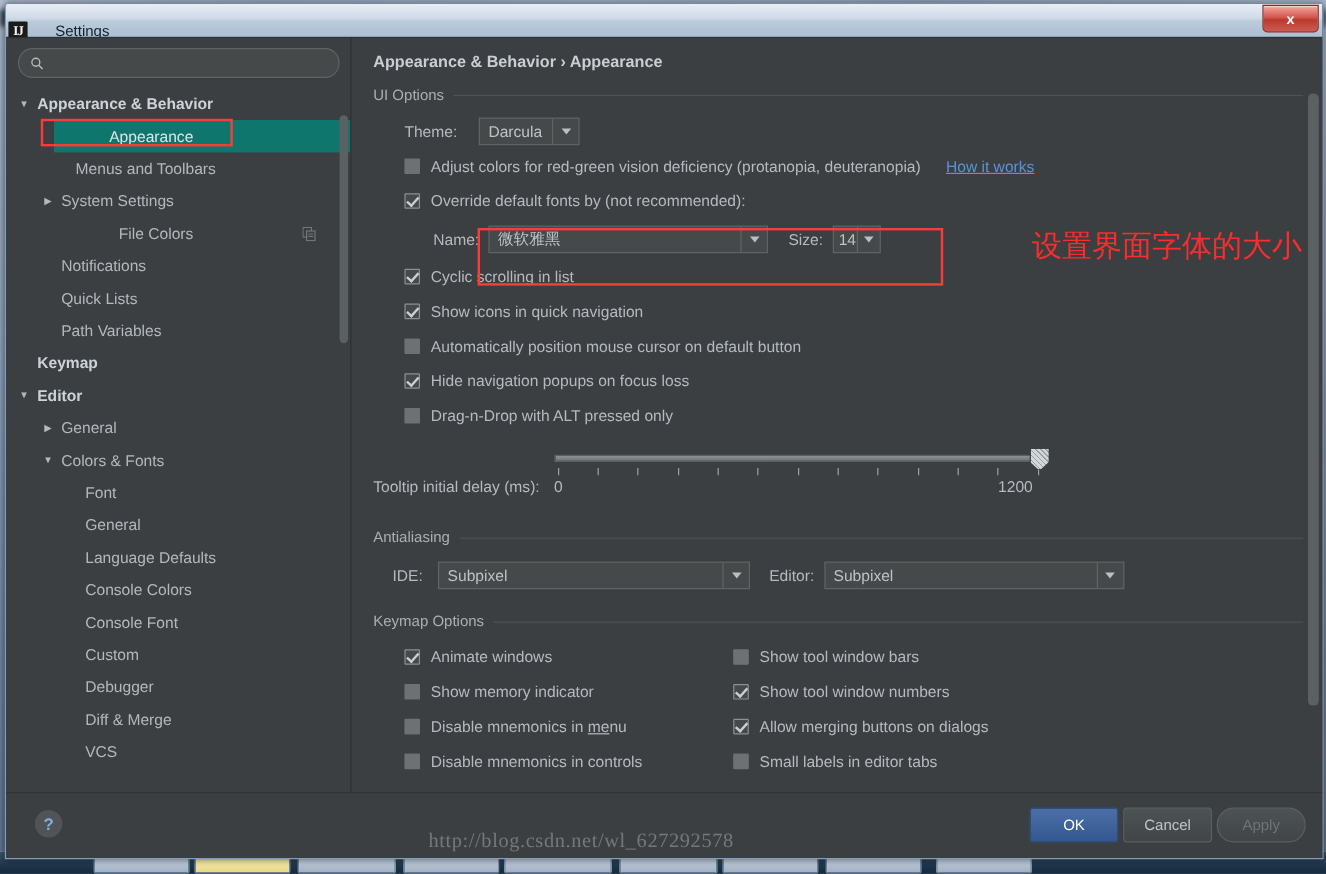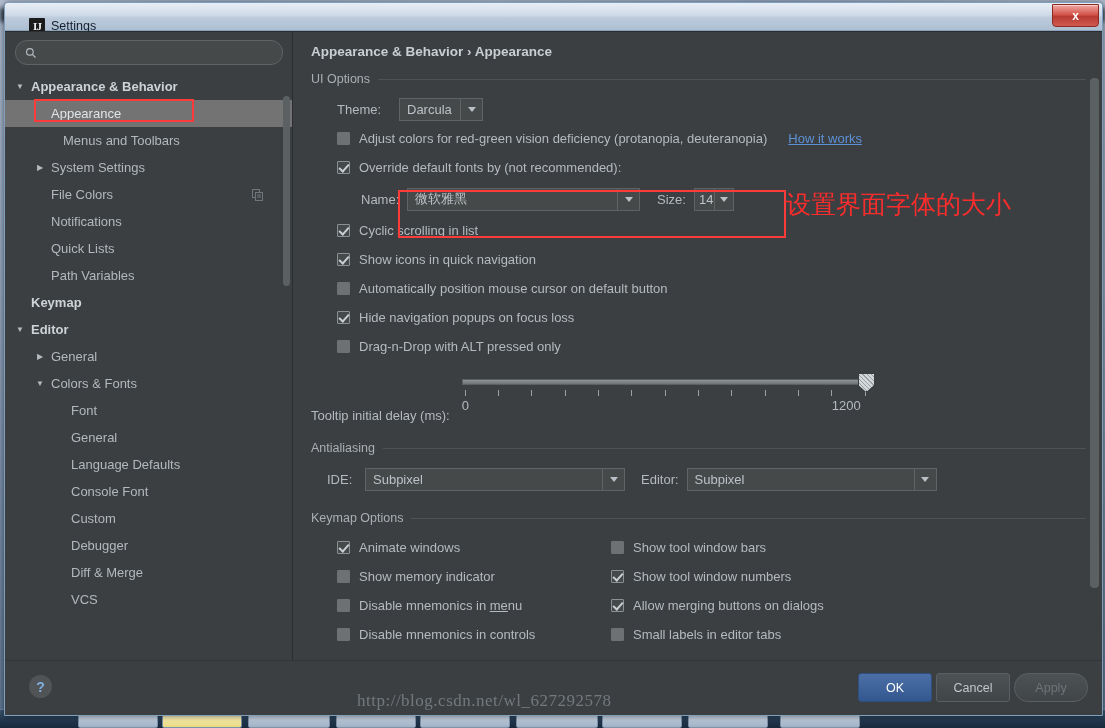--- a/index.html
+++ b/index.html
@@ -50,21 +50,21 @@
     box-shadow: 0 0 6px rgba(0,0,0,.55);
     overflow: hidden;
     background: #3c3f41;
   }
   #titlebar {
     position: relative;
     height: 27px;
     background: linear-gradient(180deg,#e8eef6 0%,#cfdae8 45%,#bccadb 55%,#aebfd2 100%);
     border-bottom: 1px solid #8aa2bb;
   }
-  #titlebar .tb-left { display:flex; align-items:center; height:45px; padding-left:24px; gap:6px; }
+  #titlebar .tb-left { display:flex; align-items:center; height:45px; padding-left:2px; gap:23px; }
   #app-icon {
     width: 16px; height: 16px;
     background: #1b1b1b;
     color: #f2f2f2;
     font: bold 11px "Liberation Serif", serif;
     display:flex; align-items:center; justify-content:center;
     letter-spacing:-1px;
     border-radius:1px;
   }
   #win-title { font-size: 12.5px; color:#14202c; font-family:"Liberation Sans",sans-serif; }
@@ -109,21 +109,21 @@
 
   #tree { flex:1; overflow:hidden; position:relative; padding-top:2px; }
   .tree-row {
     position:relative;
     height: 27px; display:flex; align-items:center;
     font-size:13px; color:#b2b8bd;
     font-family:"Liberation Sans",sans-serif;
     white-space:nowrap;
   }
   .tree-row.bold { color:#cdd3d8; font-weight:bold; }
-  .tree-row.selected { background:#737373; color:#dfe4e8; }
+  .tree-row.selected { background:#0f766e; color:#dfe4e8;margin-left:40px; }
   .arrow {
     width: 14px; text-align:center; font-size:8px; color:#b4b9bd; flex:0 0 14px;
   }
   .arrow.empty { visibility:hidden; }
   .copy-ic { position:absolute; right:28px; top:8px; opacity:.65; }
 
   #tree-scroll {
     position:absolute; right:2px; top:2px; width:7px; height:450px;
   }
   #tree-scroll .thumb {
@@ -178,21 +178,21 @@
   .cbox.checked:after {
     content:""; position:absolute; left:3px; top:0px;
     width:4px; height:8px; border:solid #c9cfd4;
     border-width:0 2px 2px 0; transform:rotate(42deg);
   }
   .cb-text { font-size:13px; color:#b4bac0; }
   .link { color:#5c91d8; font-size:13px; margin-left:12px; }
   .mnem { text-decoration: underline; }
 
   
-  #slider-row { display:flex; align-items:flex-end; margin-top:12px; }
+  #slider-row { display:flex; align-items:center; margin-top:12px; }
   #slider-area { position:relative; width:408px; height:50px; margin-left:12px; }
   #track {
     position:absolute; left:0; top:6px; width:400px; height:6px;
     background:linear-gradient(180deg,#8d9295,#6f7477);
     border:1px solid #5b6063; box-sizing:border-box;
   }
   .tick { position:absolute; top:17px; width:1px; height:6px; background:#9aa0a4; }
   #knob {
     position:absolute; left:396px; top:0px; width:15px; height:17px;
     background: repeating-linear-gradient(45deg,#d2d7da 0 2px,#9aa0a4 2px 3px);
@@ -234,21 +234,21 @@
     border:1px solid #2f4f81; color:#ffffff; font-weight:normal;
   }
   .dlg-btn.disabled { color:#6f7478;border-radius:14px; }
 
   
   .anno-box {
     position:absolute; border:2px solid #fd3b3b; box-sizing:border-box;
     pointer-events:none;
   }
   #anno-text {
-    position:absolute; left:786px; top:192px;
+    position:absolute; left:860px; top:192px;
     color:#fb2c2c; font-size:25px; line-height:1;
     font-family:"DejaVu Sans", sans-serif;
     white-space:nowrap;
   }
   #watermark {
     position:absolute; left:352px; bottom:6px;
     color:#7c8287; font-size:17px; letter-spacing:.5px;
     font-family:"Liberation Serif", serif;
     opacity:.85;
   }
@@ -307,21 +307,21 @@
               <span style="margin-left: 4px;">Appearance</span>
             </div>
             <div class="tree-row" style="padding-left: 40px;">
               <span class="arrow empty">▼</span>
               <span style="margin-left: 4px;">Menus and Toolbars</span>
             </div>
             <div class="tree-row" style="padding-left: 28px;">
               <span class="arrow">▶</span>
               <span style="margin-left: 4px;">System Settings</span>
             </div>
-            <div class="tree-row" style="padding-left: 28px;">
+            <div class="tree-row" style="padding-left: 28px; margin-left: 48px;">
               <span class="arrow empty">▼</span>
               <span style="margin-left: 4px;">File Colors</span>
               <svg class="copy-ic" width="12" height="12" viewBox="0 0 12 12">
                 <rect x="0.5" y="0.5" width="7" height="8" fill="none" stroke="#8d9398"></rect>
                 <rect x="3.5" y="3.5" width="7" height="8" fill="#3c3f41" stroke="#8d9398"></rect>
                 <line x1="5" y1="6" x2="9" y2="6" stroke="#8d9398"></line>
                 <line x1="5" y1="8" x2="9" y2="8" stroke="#8d9398"></line>
               </svg>
             </div>
             <div class="tree-row" style="padding-left: 28px;">
@@ -356,20 +356,24 @@
               <span class="arrow empty">▼</span>
               <span style="margin-left: 4px;">Font</span>
             </div>
             <div class="tree-row" style="padding-left: 48px;">
               <span class="arrow empty">▼</span>
               <span style="margin-left: 4px;">General</span>
             </div>
             <div class="tree-row" style="padding-left: 48px;">
               <span class="arrow empty">▼</span>
               <span style="margin-left: 4px;">Language Defaults</span>
+            </div>
+            <div class="tree-row" style="padding-left: 48px;">
+              <span class="arrow empty">▼</span>
+              <span style="margin-left: 4px;">Console Colors</span>
             </div>
             <div class="tree-row" style="padding-left: 48px;">
               <span class="arrow empty">▼</span>
               <span style="margin-left: 4px;">Console Font</span>
             </div>
             <div class="tree-row" style="padding-left: 48px;">
               <span class="arrow empty">▼</span>
               <span style="margin-left: 4px;">Custom</span>
             </div>
             <div class="tree-row" style="padding-left: 48px;">

